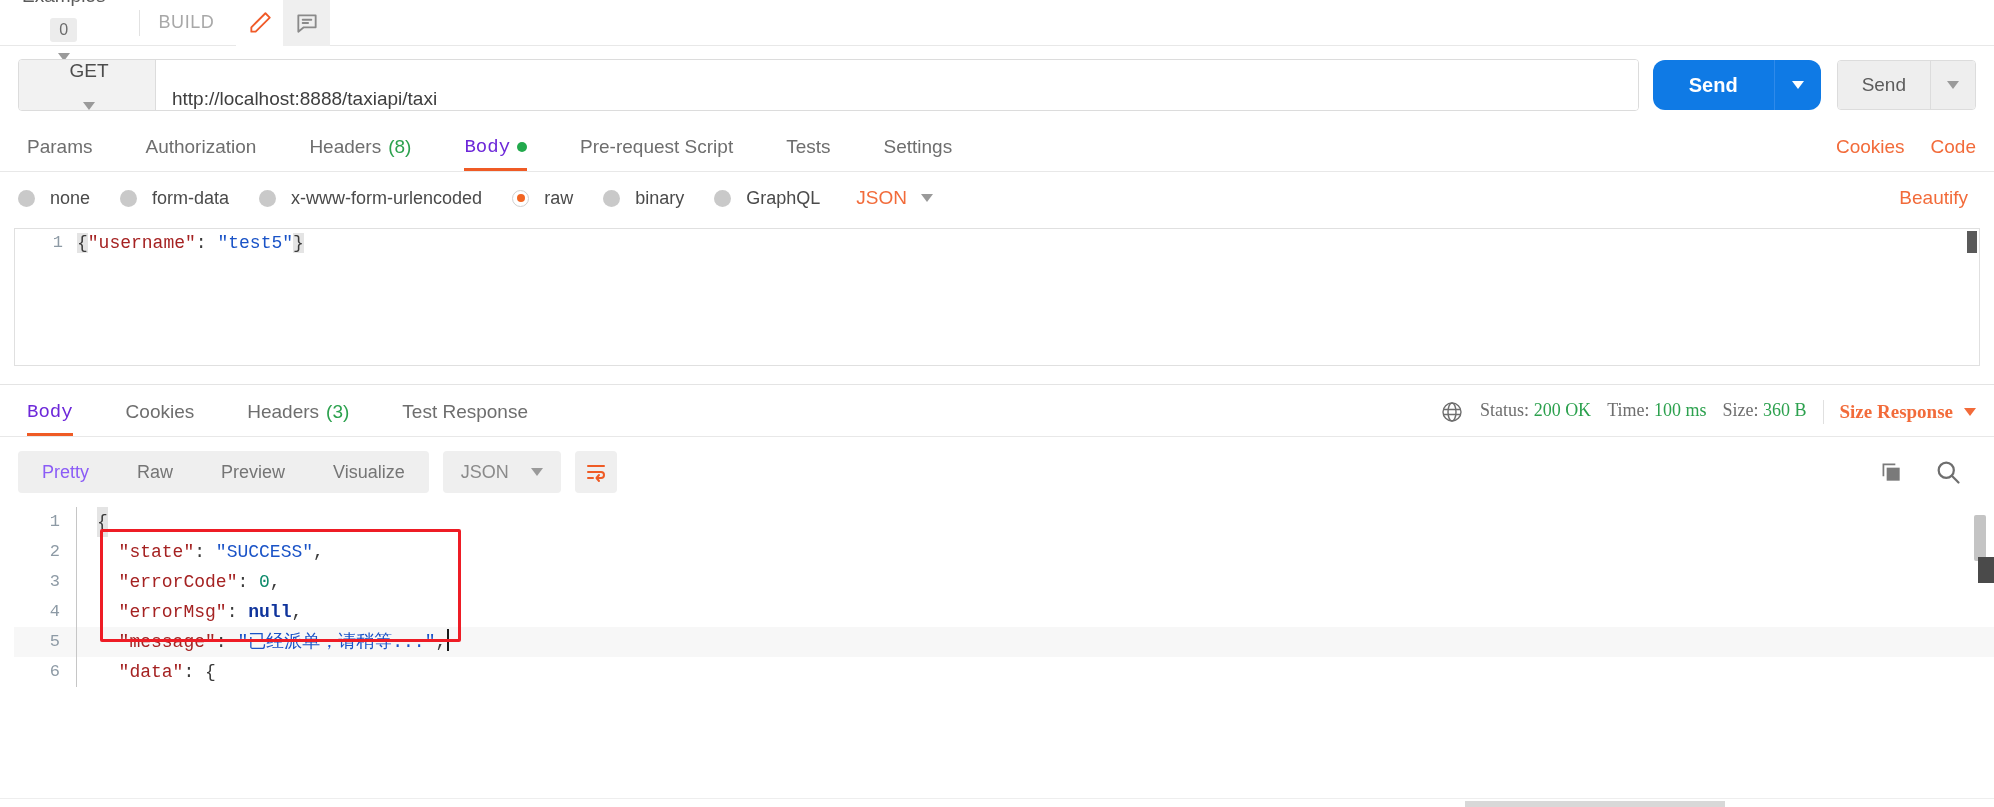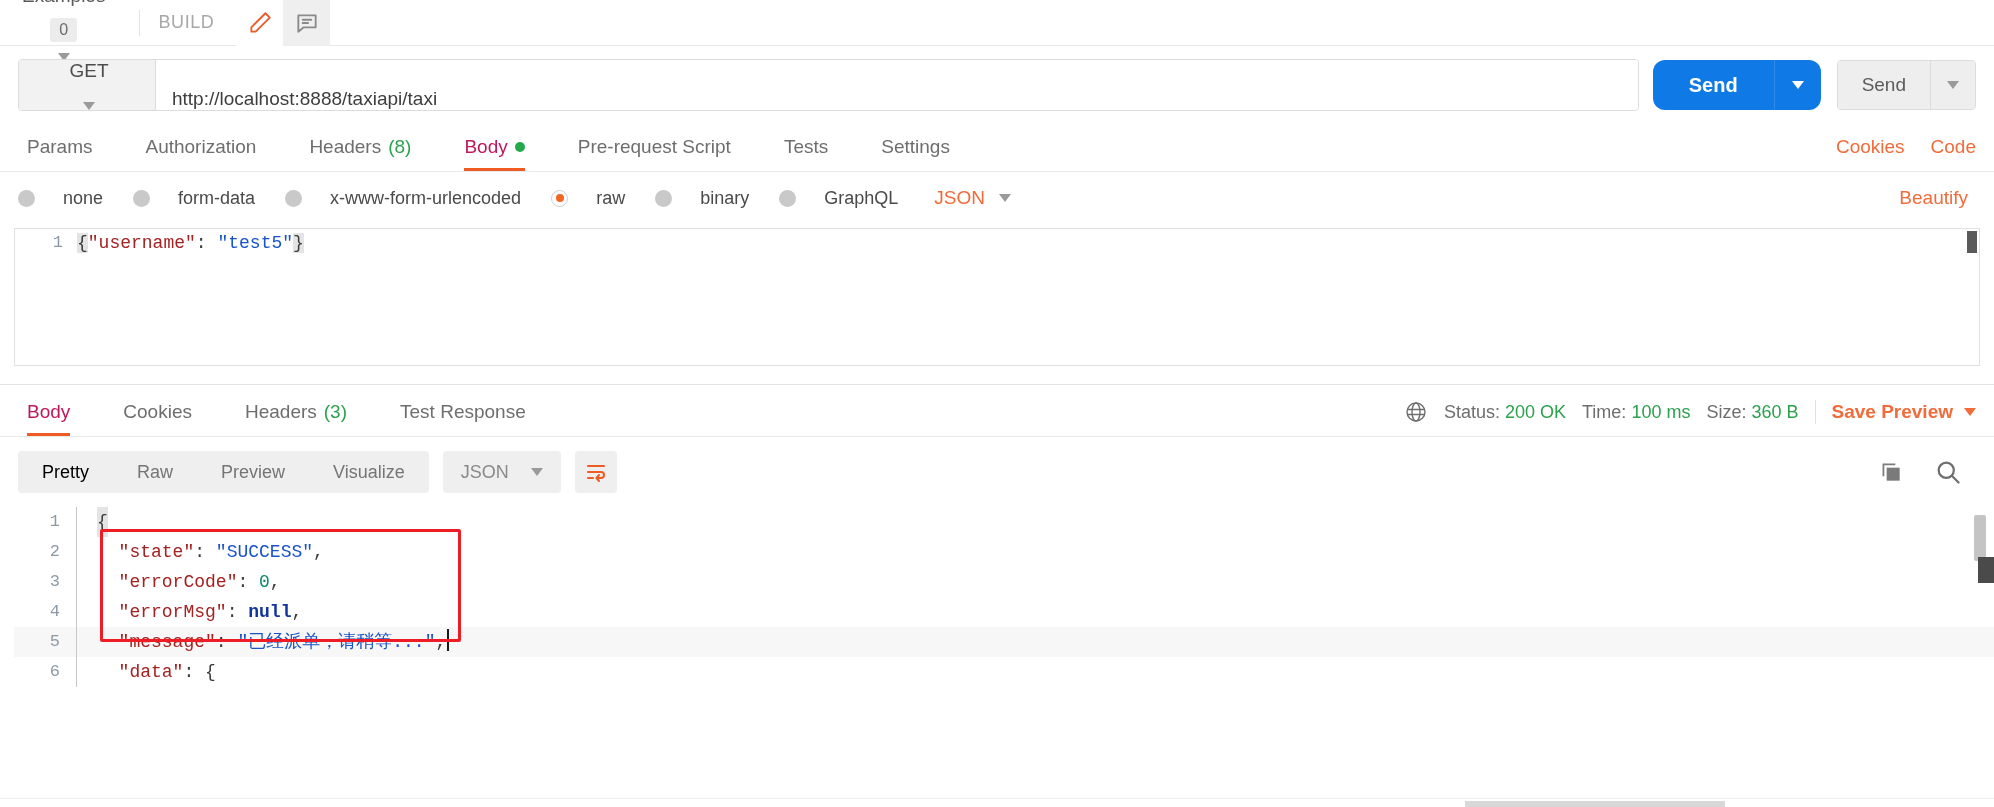--- a/index.html
+++ b/index.html
@@ -217,21 +217,21 @@
     color: #6e6e6e;
     padding: 0 22px 13px 22px;
     position: relative;
     display: flex;
     align-items: center;
     gap: 7px;
     white-space: nowrap;
     margin-left: 9px;
   }
   .tab:first-child { padding-left: 0; }
-  .tab.active { color: #be185d; }
+  .tab.active { color: #6d28d9; font-family: Liberation Mono, monospace; }
   .tab.active::after {
     content: "";
     position: absolute;
     left: 22px; right: 22px;
     bottom: 0;
     height: 3px;
     background: #ef5b25;
   }
   .tab.active:first-child::after { left: 0; }
   .tab-count { color: #2ca14e; font-size: 19px; }
@@ -256,21 +256,21 @@
   .bodytype-row {
     display: flex;
     align-items: center;
     height: 52px;
     padding: 0 18px;
     box-sizing: border-box;
   }
   .radio-item {
     display: flex;
     align-items: center;
-    gap: 28px;
+    gap: 15px;
     margin-right: 30px;
     font-size: 18px;
     color: #4a4a4a;
   }
   .radio {
     width: 17px; height: 17px;
     border-radius: 50%;
     background: #c9c9c9;
     display: inline-block;
     position: relative;
@@ -355,25 +355,25 @@
     display: flex;
     align-items: flex-end;
     height: 52px;
     padding: 0 18px;
     box-sizing: border-box;
     border-bottom: 1px solid #e8e8e8;
   }
   .resp-meta {
     margin-left: auto;
     display: flex;
-    align-items: center;
     gap: 16px;
     padding-bottom: 12px;
     font-size: 18px;
     color: #6e6e6e;
+    font-family: Liberation Serif, serif;
   }
   .meta-val-green { color: #2ca14e; }
   .meta-sep {
     width: 1px; height: 24px;
     background: #e0e0e0;
   }
   .save-response {
     color: #f26b3a;
     font-size: 19px;
     font-weight: bold;
@@ -404,21 +404,21 @@
     overflow: hidden;
   }
   .seg {
     font-size: 18px;
     color: #757575;
     padding: 0 24px;
     display: flex;
     align-items: center;
     height: 42px;
   }
-  .seg.active { color: #000000; }
+  .seg.active { color: #8b5cf6; }
   .fmt-group {
     display: flex;
     background: #efefef;
     border-radius: 4px;
     height: 42px;
     align-items: center;
     padding: 0 18px;
     gap: 22px;
   }
   .fmt-label { font-size: 18px; color: #8a8a8a; }
@@ -681,21 +681,21 @@
       <span>
         <span>Time:</span>
         <span class="meta-val-green">100 ms</span>
       </span>
       <span>
         <span>Size:</span>
         <span class="meta-val-green">360 B</span>
       </span>
       <span class="meta-sep"></span>
       <span class="save-response">
-        <span>Save Preview</span>
+        <span>Size Response</span>
         <span class="caret-orange"></span>
       </span>
     </div>
   </div>
 
   <div class="resp-toolbar">
     <div class="seg-group">
       <div class="seg active">Pretty</div>
       <div class="seg">Raw</div>
       <div class="seg">Preview</div>

